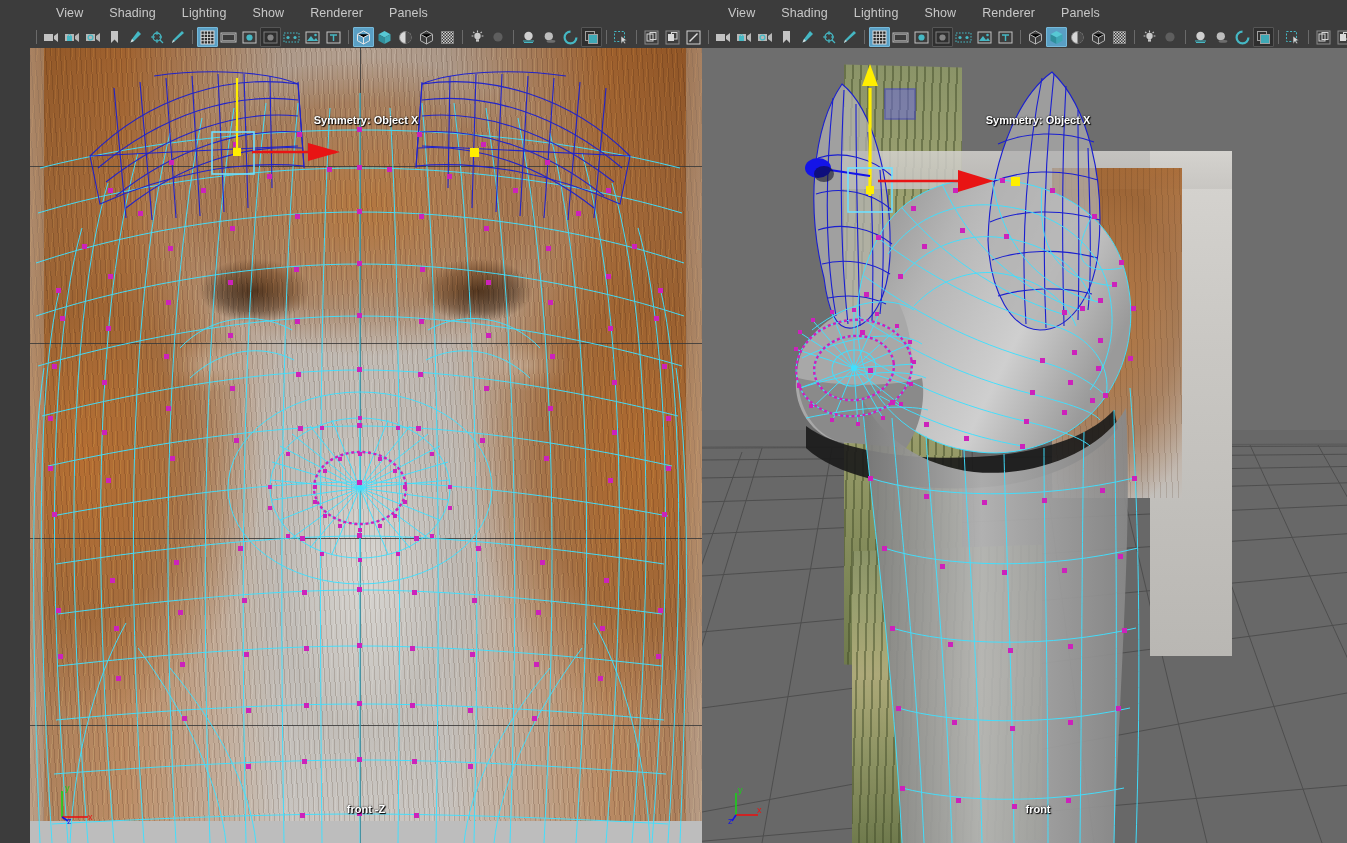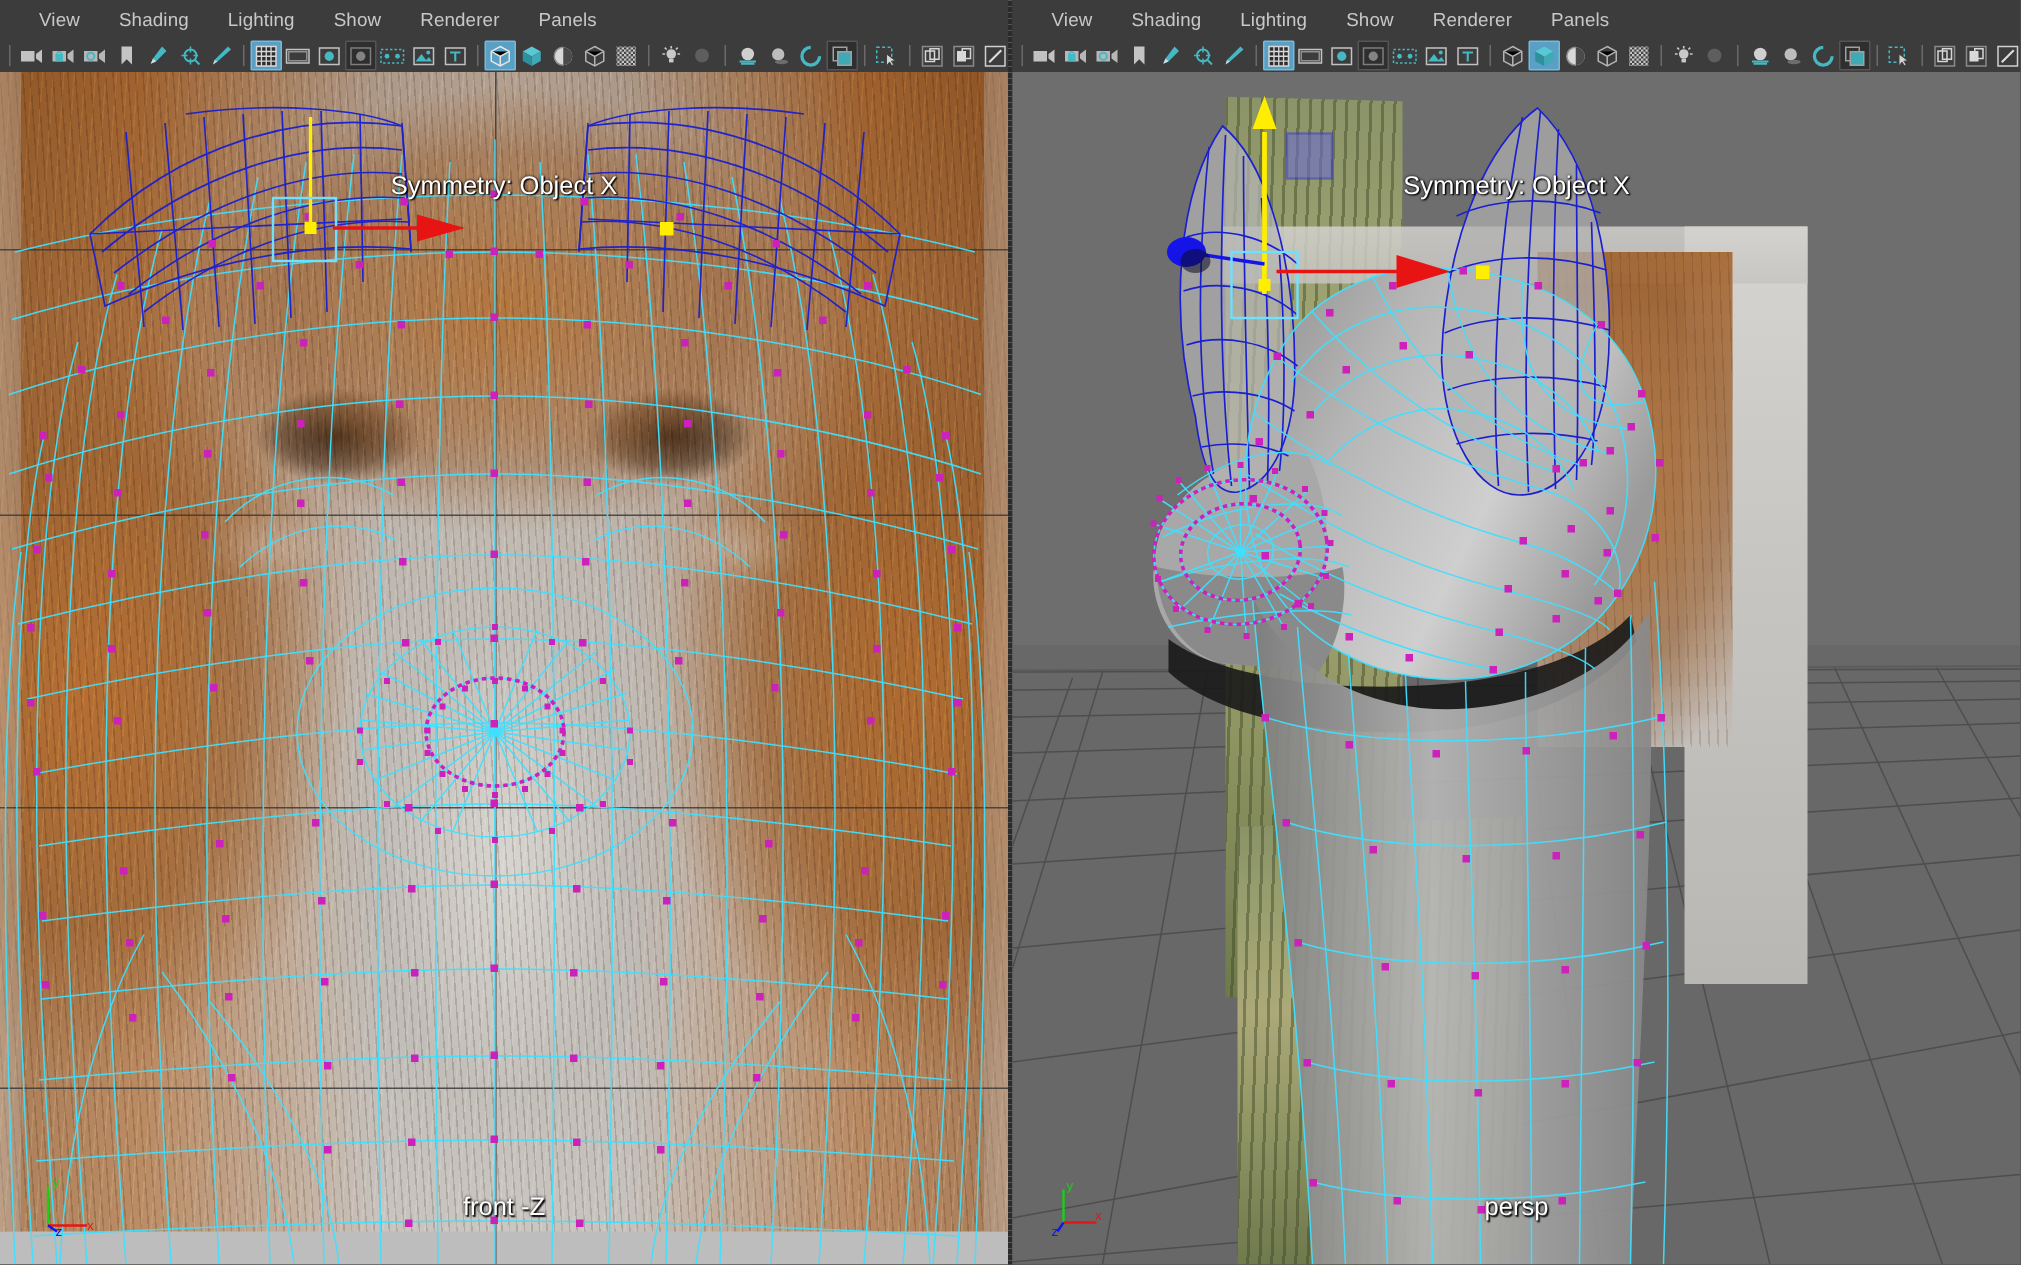--- a/index.html
+++ b/index.html
@@ -2,21 +2,21 @@
 <html><head>
 <meta charset="utf-8">
 <style>
   * { box-sizing: border-box; margin:0; padding:0; }
   html,body {
     width:1347px; height:843px;
     background:#3c3c3c;
     font-family:"Liberation Sans", sans-serif;
     overflow:hidden;
   }
-  .app { position:relative; width:1347px; height:756px; display:flex; }
+  .app { position:relative; width:1347px; height:756px; display:flex;padding-left:30px; }
 
   
   .panel { position:relative; height:843px; display:flex; flex-direction:column; background:#3c3c3c; }
   .panel.left  { width:672px; }
   .divider { width:3px; height:843px; background:#2b2b2b; position:relative; }
   .divider .grip {
     position:absolute; left:0; top:0; width:3px; height:843px;
     background-image:repeating-linear-gradient(to bottom,#5a5a5a 0px,#5a5a5a 1px,transparent 1px,transparent 4px);
     opacity:.85;
   }
@@ -44,21 +44,21 @@
   .tbtn.on { background:#5a9fc4; border-color:#77bada; }
   .tbtn.sunk { background:#2f2f2f; border:1px solid #555; }
   .tbtn svg { display:block; }
   .tsep { width:9px; height:20px; flex:0 0 auto; display:flex; align-items:center; justify-content:center; }
   .tsep i { display:block; width:1px; height:14px; background:#6a6a6a; }
 
   
   .viewport { position:relative; flex:1 1 auto; overflow:hidden; background:#6b6b6b; }
 
   .vp-label {
-    position:absolute; color:#ffffff; font-size:17px; font-weight:normal;
+    position:absolute; color:#ffffff; font-size:11px; font-weight:bold;
     text-shadow:0 0 2px #000, 1px 1px 1px #000; white-space:nowrap; z-index:40;
   }
   .vp-label.sym { left:50%; transform:translateX(-50%); top:66px; }
   .vp-label.cam { left:50%; transform:translateX(-50%); bottom:28px; }
 
   .axis-gizmo { position:absolute; left:24px; bottom:18px; width:44px; height:44px; z-index:40; }
 
   
   .lv-bg { position:absolute; inset:0; }
   .fox-photo {
@@ -1160,21 +1160,21 @@
         <ellipse cx="116" cy="120" rx="13" ry="10" fill="#1414e8"></ellipse>
         <ellipse cx="122" cy="126" rx="10" ry="8" fill="#0a0a22" opacity=".55"></ellipse>
         <rect x="146" y="120" width="44" height="44" fill="none" stroke="#6fe0ff" stroke-width="1.6"></rect>
         <rect x="164" y="138" width="8" height="8" fill="#ffee00"></rect>
         <line x1="176" y1="133" x2="284" y2="133" stroke="#e81414" stroke-width="2.4"></line>
         <polygon points="256,122 292,133 256,144" fill="#e81414"></polygon>
         <rect x="309" y="129" width="9" height="9" fill="#ffee00"></rect>
       </svg>
 
       <div class="vp-label sym">Symmetry: Object X</div>
-      <div class="vp-label cam">persp</div>
+      <div class="vp-label cam">front</div>
 
       <svg class="axis-gizmo" viewBox="0 0 44 44">
         <line x1="10" y1="34" x2="10" y2="12" stroke="#18d018" stroke-width="1.6"></line>
         <line x1="10" y1="34" x2="32" y2="34" stroke="#e81414" stroke-width="1.6"></line>
         <line x1="10" y1="34" x2="6" y2="40" stroke="#1414e8" stroke-width="1.6"></line>
         <text x="12" y="12" fill="#18d018" font-size="9" font-family="Liberation Sans, sans-serif">y</text>
         <text x="31" y="32" fill="#e81414" font-size="9" font-family="Liberation Sans, sans-serif">x</text>
         <text x="2" y="43" fill="#1414e8" font-size="9" font-family="Liberation Sans, sans-serif">z</text>
       </svg>
     </div>

